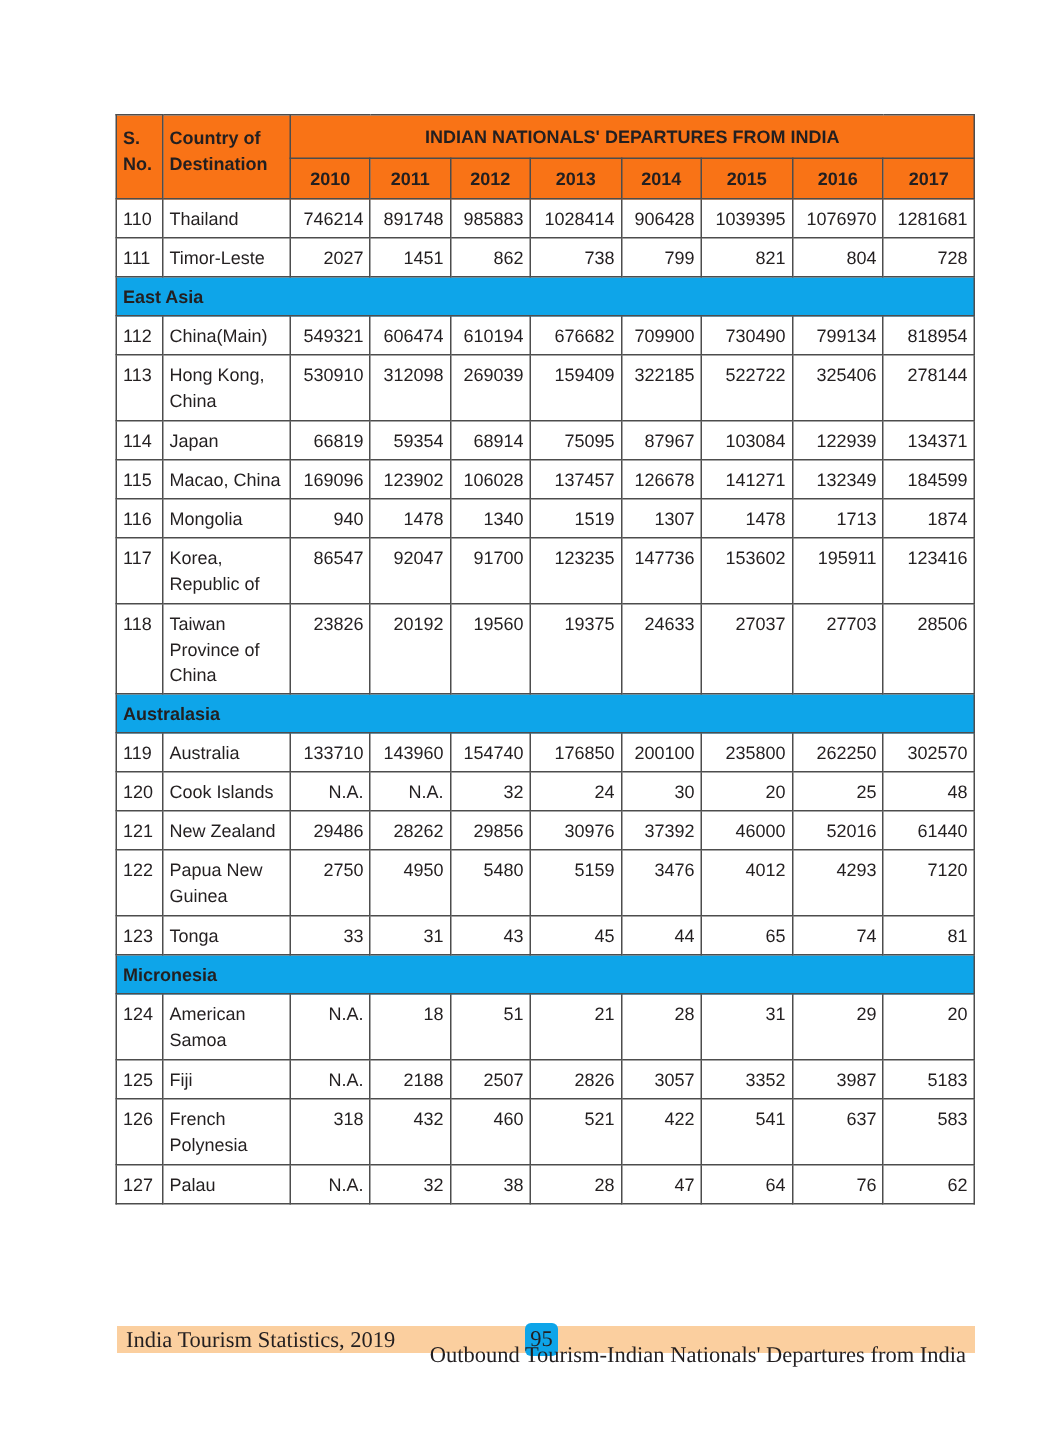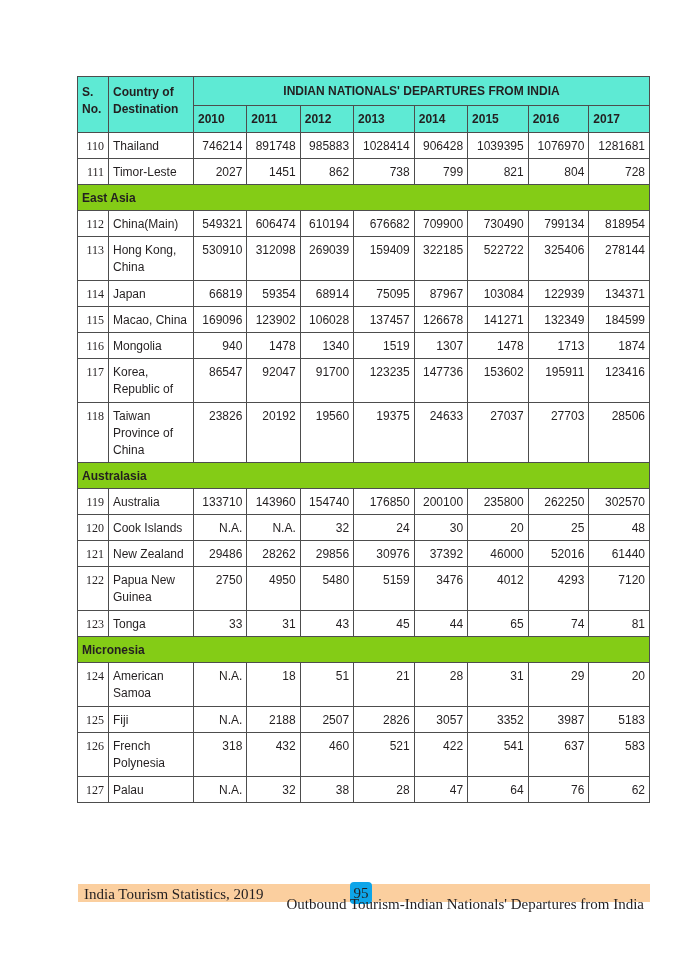--- a/index.html
+++ b/index.html
@@ -1,28 +1,28 @@
 <!DOCTYPE html>
 <html><head>
 <meta charset="utf-8">
 <style>
   html, body { margin:0; padding:0; background:#ffffff; }
   body { width:700px; height:960px; position:relative; font-family:"Liberation Sans", sans-serif; color:#231f20; }
   .tbl { position:absolute; left:77px; top:76px; width:573px; border-collapse:collapse; font-size:12px; }
   .tbl td, .tbl th { border:1px solid #4d4d4d; padding:0 4px; vertical-align:top; }
-  .tbl th { background:#5eead4; font-weight:bold; text-align:left; }
+  .tbl th { background:#f97316; font-weight:bold; text-align:left; }
   .tbl th.title { text-align:center; height:28px; vertical-align:middle; }
-  .tbl th.yr { text-align:left; height:26px; vertical-align:middle; }
+  .tbl th.yr { text-align:center; height:26px; vertical-align:middle; }
   .tbl th.sno, .tbl th.country { vertical-align:top; padding-top:7px; line-height:17px; }
   .tbl td { height:26px; line-height:17px; padding-top:5px; padding-bottom:3px; box-sizing:border-box; }
   .tbl td.num { text-align:right; }
-  .tbl td.sn { text-align:right; width:22px;font-family:Liberation Serif, serif; }
+  .tbl td.sn { text-align:left; width:22px; }
   .tbl td.ct { width:76px;margin-top:48px; }
   .tbl tr.tall td { height:44px; }
-  .tbl tr.region td { background:#84cc16; font-weight:bold; height:26px; }
+  .tbl tr.region td { background:#0ea5e9; font-weight:bold; height:26px; }
   .footer { position:absolute; left:78px; top:884px; width:572px; height:18px; background:#fbcf9f; font-family:"Liberation Serif", serif; font-size:15px; }
   .footer .left { position:absolute; left:6px; top:2px; }
   .footer .pg { position:absolute; left:272px; top:-2px; width:22px; height:22px; background:#0ea5e9; border-radius:4px; text-align:center; line-height:22px; }
   .footer .right { position:absolute; right:6px; top:12px; }
 </style>
 </head>
 <body>
 
 <table class="tbl">
   <thead>

